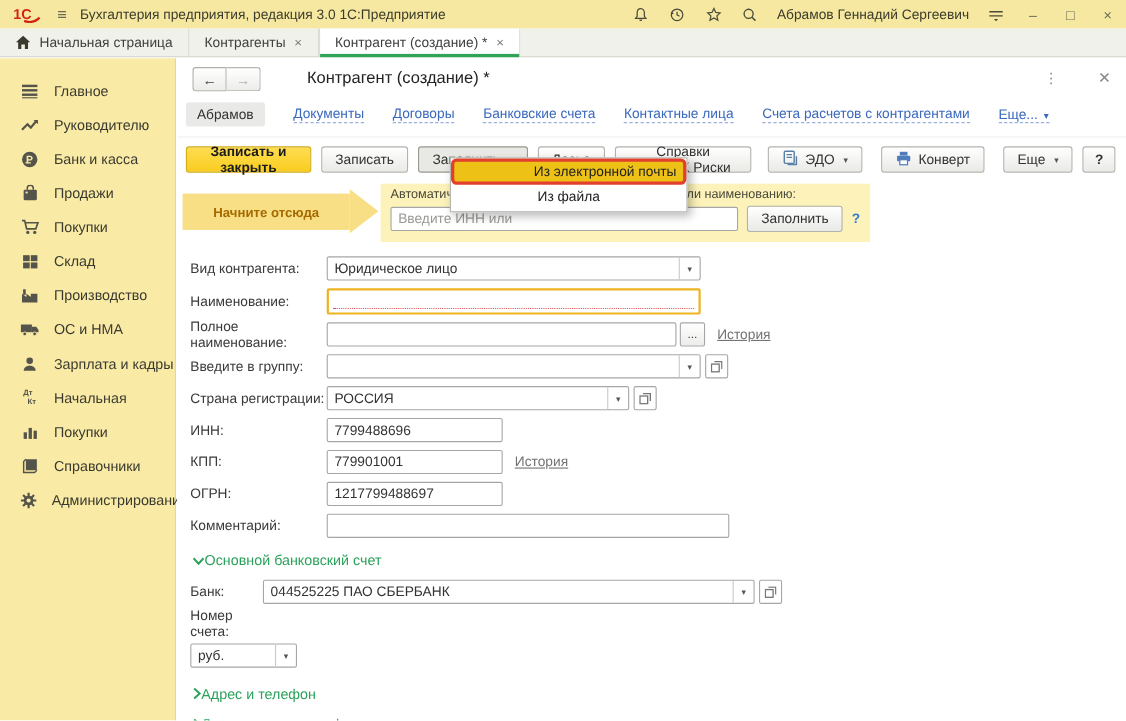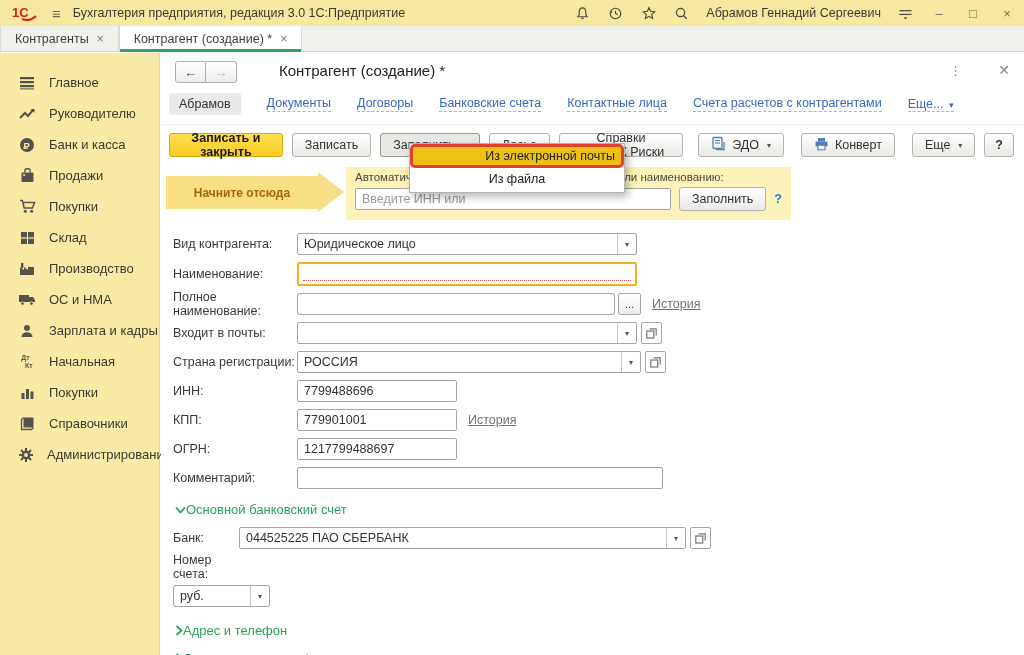--- a/index.html
+++ b/index.html
@@ -136,20 +136,28 @@
           <path d="M6.5 12 L10.5 12 L8.5 14.3 Z" fill="#4a4a3a"></path>
         </svg>
     </span>
     <span class="winbtn">–</span>
     <span class="winbtn">□</span>
     <span class="winbtn">×</span>
   </div>
 </div>
 
 <div class="tabbar">
+  <div class="tab" style="border-right:none;">
+    <span class="home-ic">
+      <svg width="14" height="13" viewBox="0 0 14 13">
+          <path d="M7 0.5 L13.5 6.5 L11.5 6.5 L11.5 12.5 L8.6 12.5 L8.6 8.5 L5.4 8.5 L5.4 12.5 L2.5 12.5 L2.5 6.5 L0.5 6.5 Z" fill="#3a3a2e"></path>
+        </svg>
+    </span>
+    <span>Начальная страница</span>
+  </div>
   <div class="tab" style="border-left:1px solid #ddddd6;">
     <span>Контрагенты</span>
     <span class="tab-close">×</span>
   </div>
   <div class="tab tab--active">
     <span>Контрагент (создание) *</span>
     <span class="tab-close">×</span>
   </div>
 </div>
 
@@ -386,36 +394,36 @@
     </div>
 
     <div class="frow">
       <span class="flabel">Полное наименование:</span>
       <div class="tbox" style="width:318px;"><span></span></div>
       <span class="dots-btn">...</span>
       <span class="hist">История</span>
     </div>
 
     <div class="frow">
-      <span class="flabel">Входит в почты:</span>
+      <span class="flabel">Введите в группу:</span>
       <div class="combo" style="width:340px;">
         <span class="val"></span>
         <span class="arr">▾</span>
       </div>
       <span class="openbtn">
           <svg width="11" height="11" viewBox="0 0 11 11">
             <rect x="0.8" y="3" width="7" height="7" fill="none" stroke="#777" stroke-width="1.2"></rect>
             <path d="M3.5 0.8 L10.2 0.8 L10.2 7.5" fill="none" stroke="#777" stroke-width="1.2"></path>
           </svg>
         </span>
     </div>
 
     <div class="frow">
       <span class="flabel">Страна регистрации:</span>
-      <div class="combo" style="width:344px;">
+      <div class="combo" style="width:275px;">
         <span class="val">РОССИЯ</span>
         <span class="arr">▾</span>
       </div>
       <span class="openbtn">
           <svg width="11" height="11" viewBox="0 0 11 11">
             <rect x="0.8" y="3" width="7" height="7" fill="none" stroke="#777" stroke-width="1.2"></rect>
             <path d="M3.5 0.8 L10.2 0.8 L10.2 7.5" fill="none" stroke="#777" stroke-width="1.2"></path>
           </svg>
         </span>
     </div>

